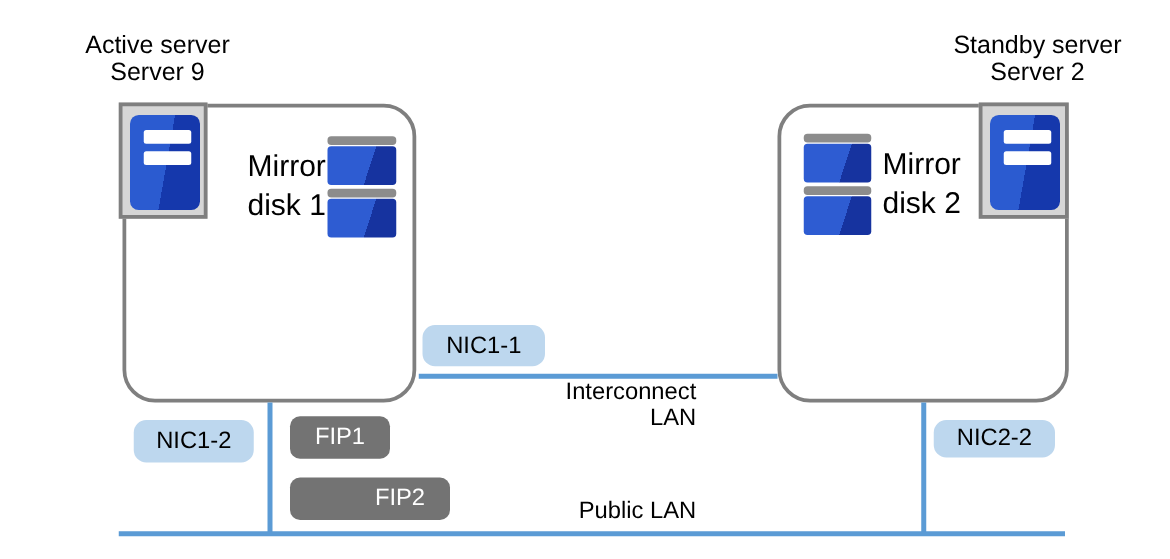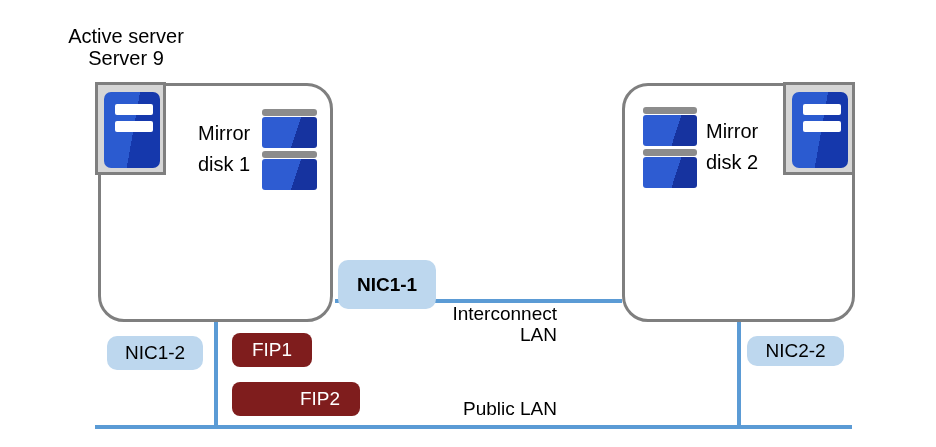--- a/index.html
+++ b/index.html
@@ -28,41 +28,45 @@
   .disk-stack{position:absolute;z-index:2;}
   .disk-cap{height:7px;border-radius:3px;background:#8C8C8C;margin-bottom:1px;}
   .disk-body{height:31px;border-radius:3px;margin-bottom:3px;
     background:linear-gradient(108deg,#2E5CD2 60%,#16339F 60%);}
   
   .badge{
     position:absolute;background:#BDD7EE;border-radius:10px;
     display:flex;align-items:center;justify-content:center;
     font-size:19px;color:#000;z-index:4;
   }
-  .badge.fip{background:#7f1d1d;color:#ffffff;border-radius:8px;}
+  .badge.fip{background:#737373;color:#ffffff;border-radius:8px;}
   
   .hline,.vline{position:absolute;background:#5B9BD5;z-index:1;}
   
   .lbl{position:absolute;font-size:20px;line-height:22px;text-align:center;white-space:nowrap;z-index:5;}
-  .lbl-mirror{position:absolute;font-size:20px;line-height:31px;text-align:left;white-space:nowrap;z-index:5;}
+  .lbl-mirror{position:absolute;font-size:24px;line-height:31px;text-align:left;white-space:nowrap;z-index:5;}
   .lbl-net{position:absolute;font-size:19px;line-height:21px;text-align:right;white-space:nowrap;z-index:5;}
 </style>
 </head>
 <body>
 
 <div class="canvas">
 
   <div class="hline" style="left:335px;top:299px;width:287px;height:4px;"></div>
   <div class="vline" style="left:214px;top:322px;width:4px;height:104px;"></div>
   <div class="vline" style="left:737px;top:322px;width:4px;height:104px;"></div>
   <div class="hline" style="left:95px;top:425px;width:757px;height:4px;"></div>
 
   <div class="lbl" style="left:40px;top:25px;width:172px;">
     <div>Active server</div>
     <div>Server 9</div>
+  </div>
+  <div class="lbl" style="left:744px;top:25px;width:172px;">
+    <div>Standby server</div>
+    <div>Server 2</div>
   </div>
 
   <div class="server-box" style="left:98px;top:83px;width:235px;height:239px;"></div>
   <div class="server-box" style="left:622px;top:83px;width:233px;height:239px;"></div>
 
   <div class="icon-frame" style="left:95px;top:82px;width:71px;height:93px;">
     <div class="tower">
       <div class="slot" style="top:12px;"></div>
       <div class="slot" style="top:29px;"></div>
     </div>
@@ -90,21 +94,21 @@
     <div class="disk-cap"></div>
     <div class="disk-body"></div>
     <div class="disk-cap"></div>
     <div class="disk-body"></div>
   </div>
   <div class="lbl-mirror" style="left:706px;top:116px;">
     <div>Mirror</div>
     <div>disk 2</div>
   </div>
 
-  <div class="badge" style="left:338px;top:260px;width:98px;height:49px;font-weight:bold;">NIC1-1</div>
+  <div class="badge" style="left:338px;top:260px;width:98px;height:33px;">NIC1-1</div>
 
   <div class="lbl-net" style="left:397px;top:303px;width:160px;">
     <div>Interconnect</div>
     <div>LAN</div>
   </div>
 
   <div class="badge" style="left:107px;top:336px;width:96px;height:34px;">NIC1-2</div>
   <div class="badge fip" style="left:232px;top:333px;width:80px;height:34px;">FIP1</div>
   <div class="badge fip" style="left:232px;top:382px;width:80px;height:34px;padding-left:48px;">FIP2</div>
   <div class="badge" style="left:747px;top:336px;width:97px;height:30px;">NIC2-2</div>

